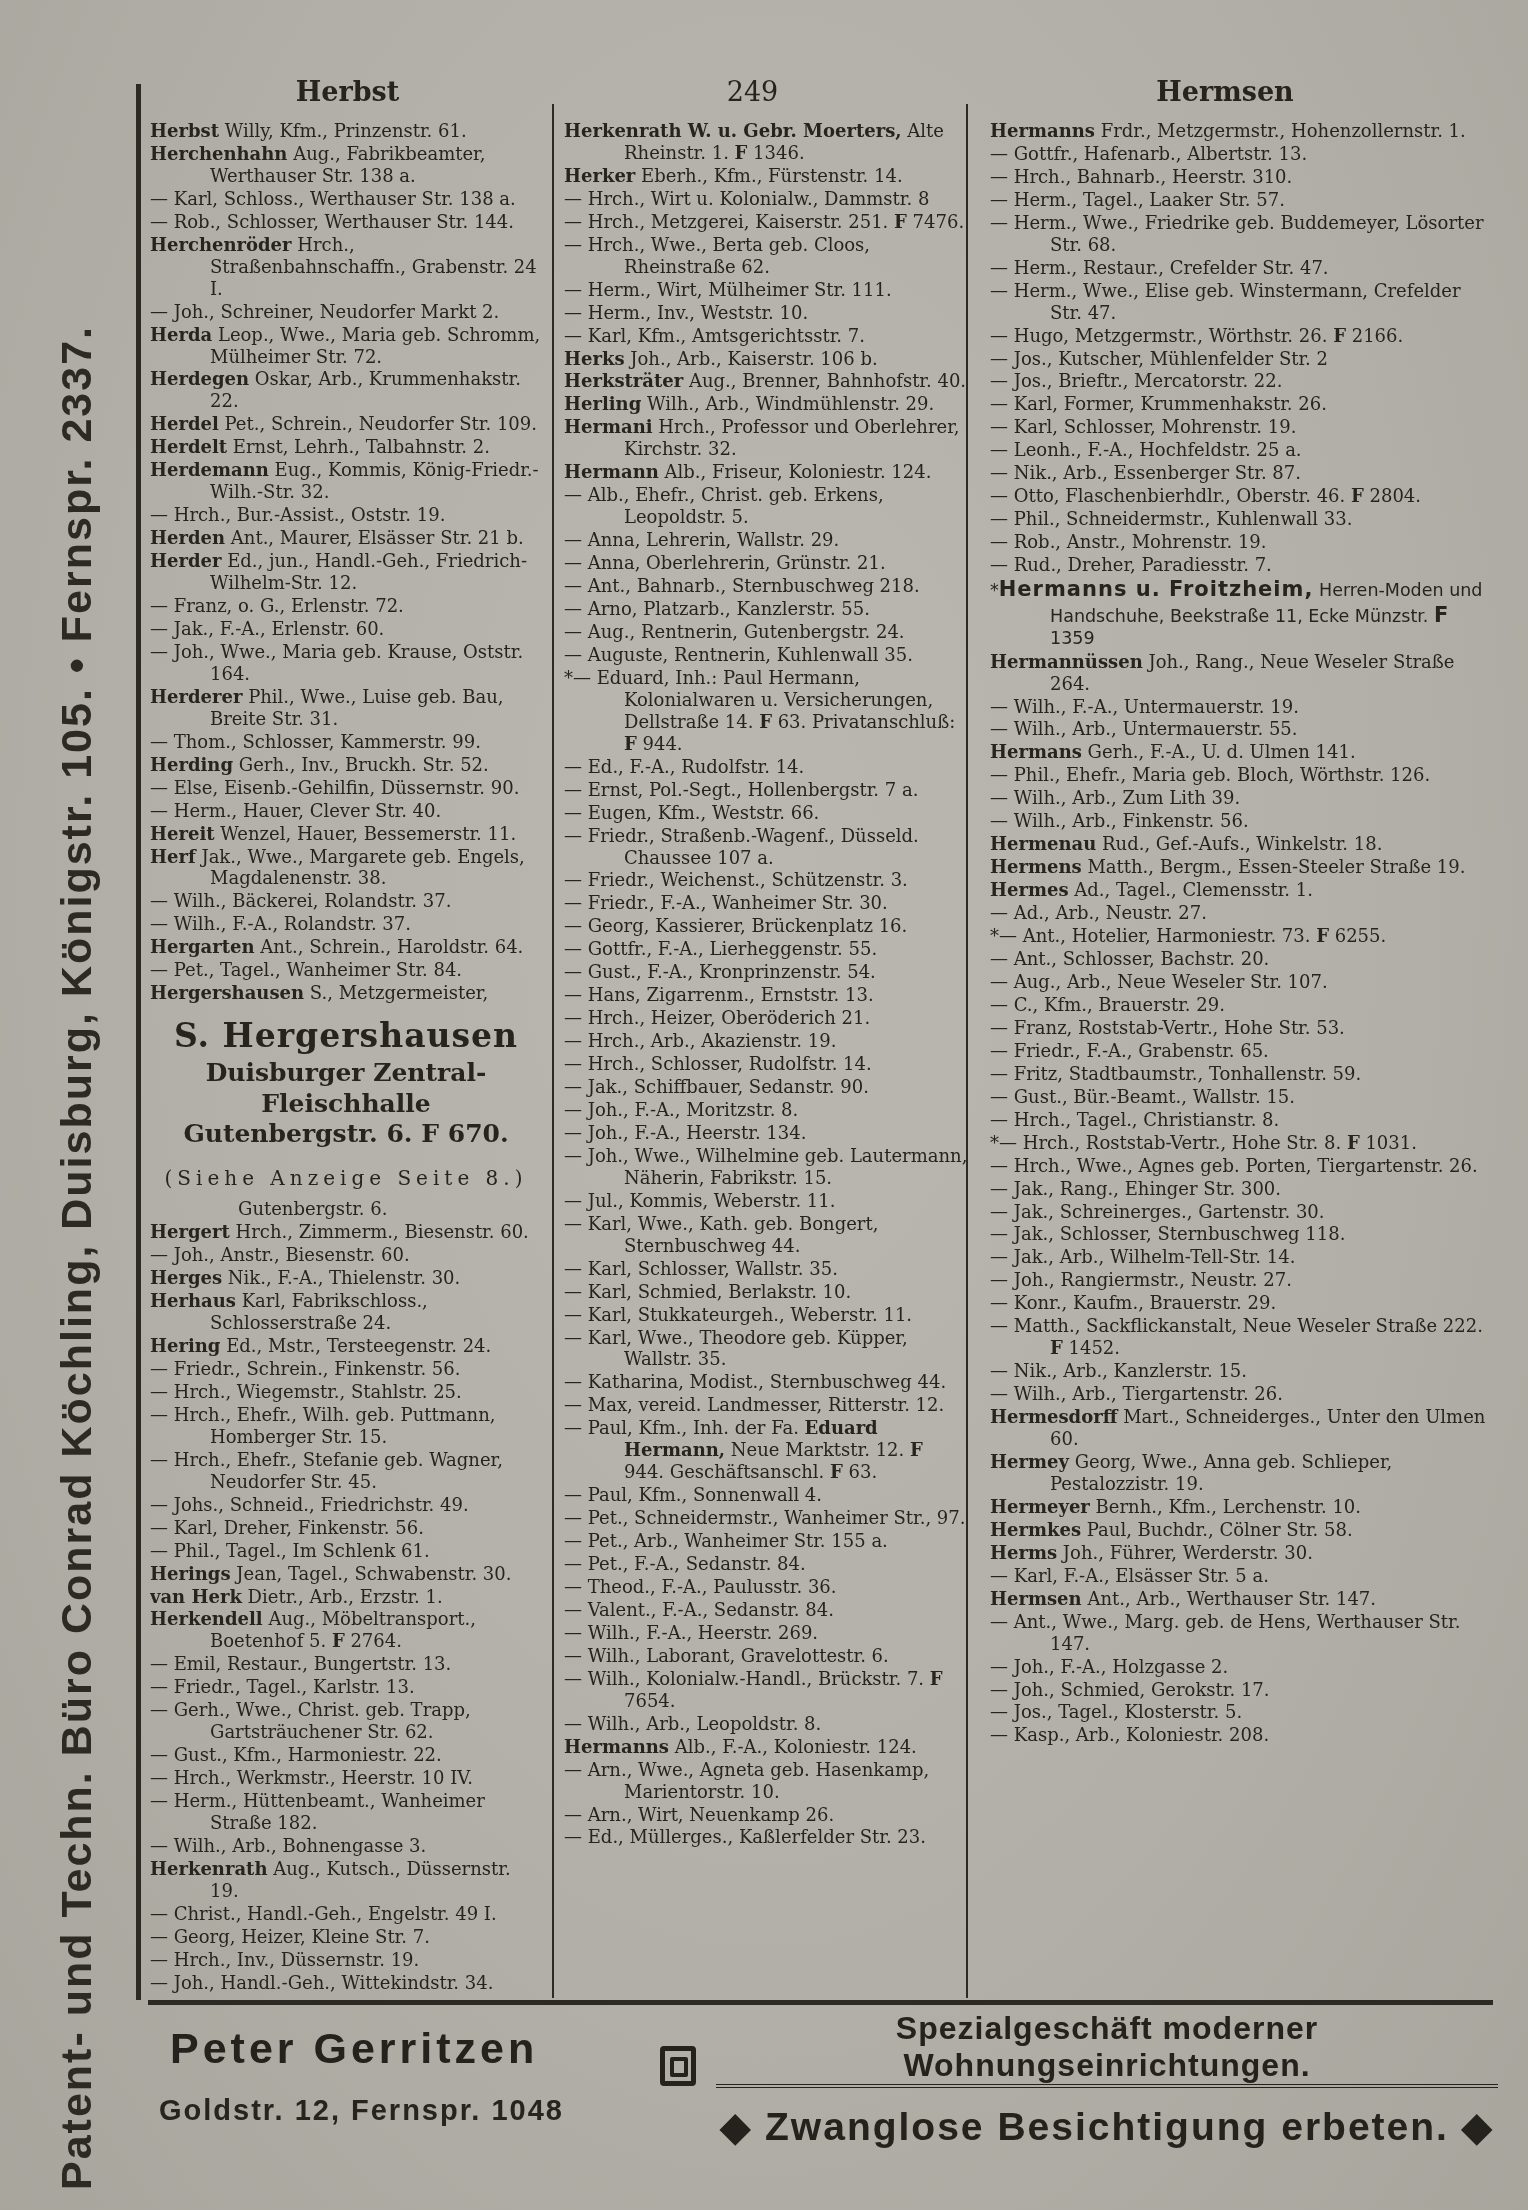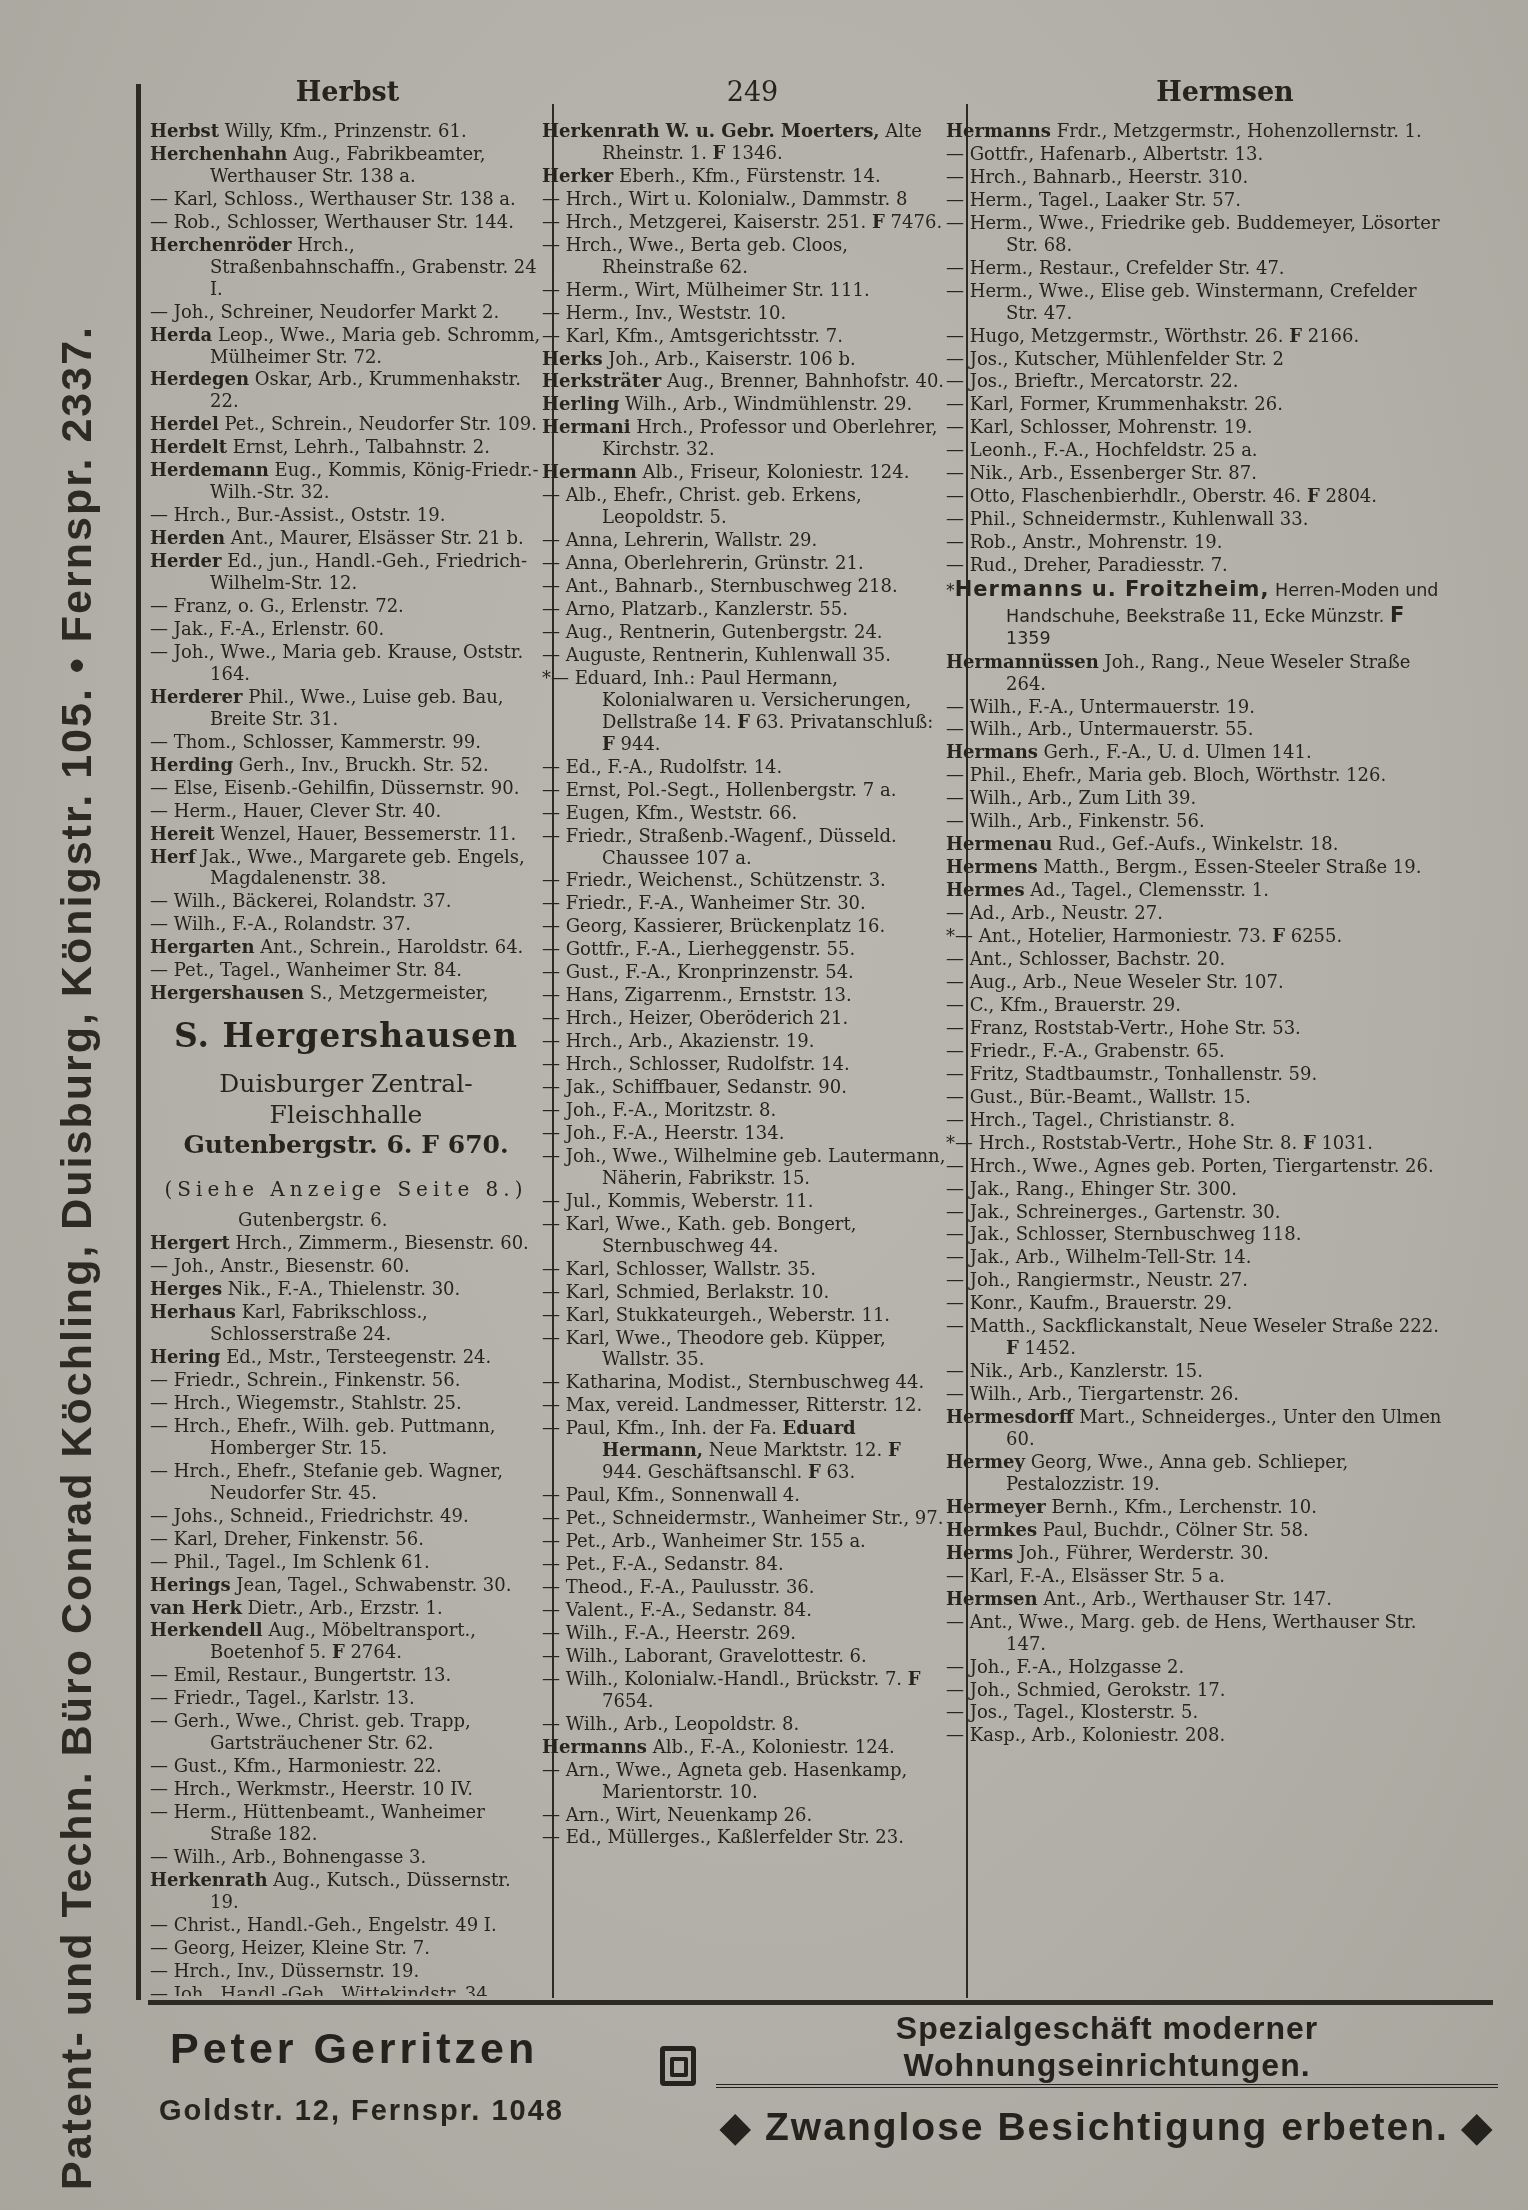--- a/index.html
+++ b/index.html
@@ -16,30 +16,30 @@
     font-size:43px;letter-spacing:2px;color:#2d2a24;white-space:nowrap;
   }
   .rule{position:absolute;background:#2d2a24;}
   
   .header{position:absolute;left:150px;top:76px;width:1340px;display:grid;
     grid-template-columns:395px 415px 530px;}
   .header .h-cell{text-align:center;font-size:27px;}
   .header .bold{font-weight:bold;}
   
   .columns{position:absolute;left:150px;top:120px;width:1340px;height:1876px;
-    display:grid;grid-template-columns:392px 404px 500px;}
+    display:grid;grid-template-columns:392px 404px 500px;column-gap:22px;}
   .col{font-size:18px;line-height:1.22;overflow:hidden;}
   .e{padding-left:60px;text-indent:-60px;margin:0 0 1px 0;}
   .e b{font-weight:bold;}
   .e.cont{padding-left:88px;text-indent:0;}
   .e.roman{font-family:"DejaVu Sans",sans-serif;font-size:17.5px;}
   .e.roman b{font-size:21px;letter-spacing:1px;}
   .ad-block{text-align:center;margin:12px 0 8px 0;}
   .ad-line1{font-size:33px;font-weight:bold;letter-spacing:1px;}
-  .ad-line2{font-size:25px;font-weight:normal;margin-top:13px;}
+  .ad-line2{font-size:25px;font-weight:bold;margin-top:2px;}
   .ad-line3{font-size:25px;font-weight:bold;}
   .ad-line4{font-size:20px;letter-spacing:5px;margin-top:16px;}
   
   .footer{position:absolute;left:148px;top:2010px;width:1350px;height:180px;}
   .gerritzen-name{
     position:absolute;left:22px;top:14px;
     font-family:"Liberation Sans",sans-serif;font-weight:bold;
     font-size:43px;letter-spacing:4px;color:#24221c;}
   .gerritzen-addr{
     position:absolute;left:11px;top:84px;

